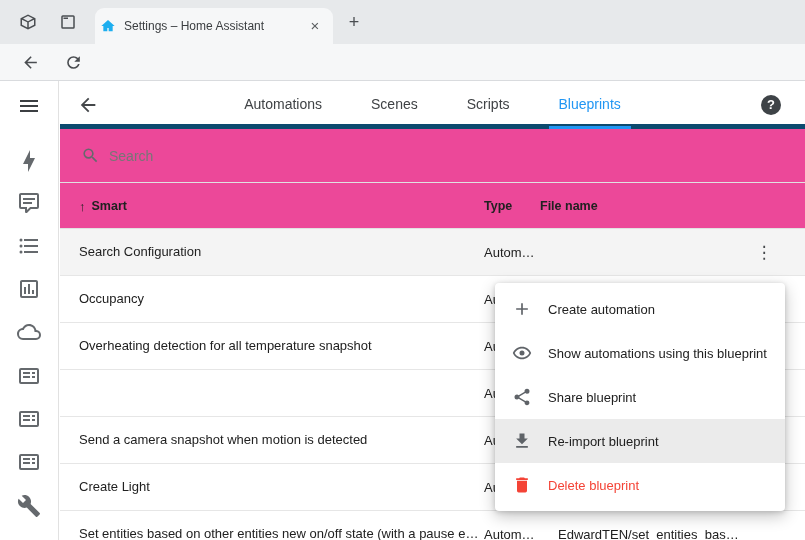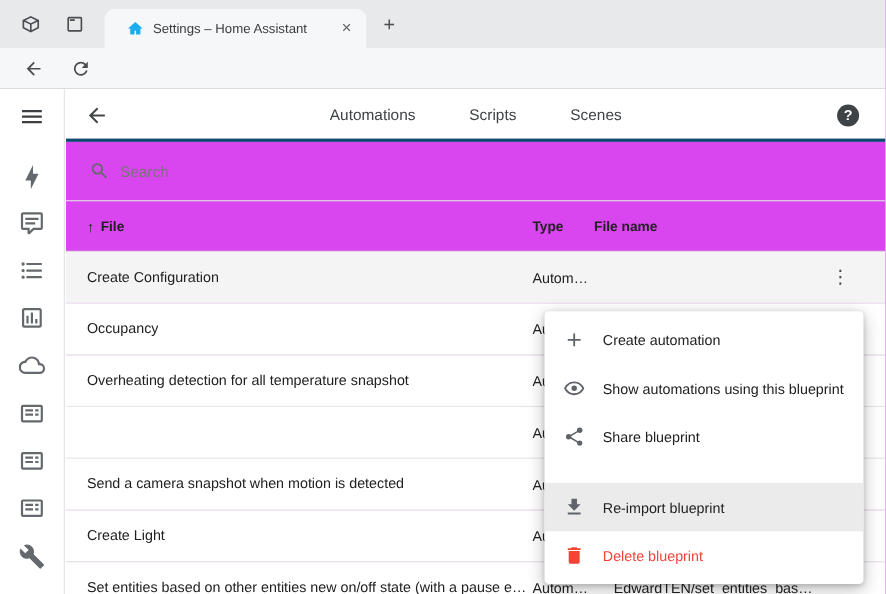--- a/index.html
+++ b/index.html
@@ -4,21 +4,21 @@
 <style>
   *{margin:0;padding:0;box-sizing:border-box;}
   html,body{width:805px;height:540px;overflow:hidden;}
   body{font-family:"Liberation Sans","DejaVu Sans",sans-serif;background:#fff;position:relative;font-size:13px;color:#212121;}
   .stage{position:absolute;left:0;top:0;width:805px;height:540px;overflow:hidden;}
   svg{display:block;}
 
   
   .titlebar{position:absolute;left:0;top:0;width:805px;height:44px;background:#e7e9eb;}
   .tb-icon{position:absolute;top:13px;width:18px;height:18px;color:#4a4d51;cursor:pointer;}
-  .tab{position:absolute;left:95px;top:8px;width:238px;height:36px;background:#f6f7f8;border-radius:9px 9px 0 0;display:flex;align-items:center;padding:0 9px 0 20px;gap:8px;}
+  .tab{position:absolute;left:95px;top:8px;width:238px;height:36px;background:#f6f7f8;border-radius:9px 9px 0 0;display:flex;align-items:center;padding:0 9px 0 5px;gap:8px;}
   .tab-title{flex:1;font-size:12px;color:#3a3d40;white-space:nowrap;overflow:hidden;text-overflow:ellipsis;}
   .tab-close{font-size:15px;color:#5a5d60;width:18px;text-align:center;cursor:pointer;line-height:18px;border-radius:4px;}
   .newtab{position:absolute;left:343px;top:12px;width:22px;height:22px;font-size:18px;color:#4a4d51;text-align:center;line-height:21px;cursor:pointer;}
   .win-btn{position:absolute;top:0;width:30px;height:44px;cursor:pointer;}
 
   
   .toolbar{position:absolute;left:0;top:44px;width:805px;height:37px;background:#f6f7f8;border-bottom:1px solid #d9dbde;}
   .nav-icon{position:absolute;top:9px;width:19px;height:19px;color:#4a4d51;cursor:pointer;}
   .addressbar{position:absolute;left:100px;top:47px;width:430px;height:30px;background:#fff;border:1px solid #e1e3e6;border-radius:15px;box-shadow:0 1px 2px rgba(0,0,0,.05);display:flex;align-items:center;padding:0 12px;cursor:text;}
   .sec-chip{display:flex;align-items:center;gap:6px;cursor:pointer;}
@@ -34,28 +34,28 @@
   .readaloud .a{font-size:13px;font-weight:bold;line-height:15px;}
   .tbr-icon{position:absolute;top:51px;width:20px;height:20px;color:#4a4d51;cursor:pointer;}
   .avatar{position:absolute;left:725px;top:50px;width:24px;height:24px;border-radius:50%;cursor:pointer;background:radial-gradient(circle at 50% 30%,#e9c49c 0 34%,#8a6f5a 35% 55%,#5d7c96 56% 100%);box-shadow:inset 0 0 0 1px rgba(0,0,0,.12);}
   .more-menu{position:absolute;left:774px;top:51px;font-size:16px;color:#4a4d51;cursor:pointer;letter-spacing:1px;}
   .status-dot{position:absolute;right:-2px;bottom:-2px;width:8px;height:8px;border-radius:50%;border:1.5px solid #f6f7f8;}
 
   
   .app{position:absolute;left:0;top:81px;width:805px;height:459px;background:#fff;}
   .sidebar{position:absolute;left:0;top:0;width:59px;height:459px;border-right:1px solid #e1e1e1;background:#fff;}
   .sb-icon{position:absolute;left:17px;width:24px;height:24px;color:#65696d;cursor:pointer;}
-  .appheader{position:absolute;left:60px;top:0;width:745px;height:48px;border-bottom:3px solid #0c4a6e;background:#fff;}
+  .appheader{position:absolute;left:60px;top:0;width:745px;height:48px;border-bottom:5px solid #0c4a6e;background:#fff;}
   .ha-back{position:absolute;left:17px;top:13px;width:22px;height:22px;color:#44474a;cursor:pointer;}
   .ha-tabs{position:absolute;left:0;right:0;top:0;height:48px;display:flex;justify-content:center;gap:29px;}
   .ha-tab{height:48px;display:flex;align-items:center;padding:0 10px;font-size:14px;color:#3f4245;cursor:pointer;border-bottom:3px solid transparent;font-weight:400;}
   .ha-tab.active{color:#2196f3;border-bottom-color:#2196f3;font-weight:500;}
   .help-btn{position:absolute;right:24px;top:14px;width:20px;height:20px;border-radius:50%;background:#3e4347;color:#fff;font-size:13px;font-weight:bold;text-align:center;line-height:20px;cursor:pointer;}
 
-  .content{position:absolute;left:60px;top:48px;width:745px;height:411px;overflow:hidden;background:#d946ef;}
+  .content{position:absolute;left:60px;top:48px;width:745px;height:411px;overflow:hidden;background:#ec4899;}
   .searchrow{position:absolute;left:0;top:0;width:745px;height:54px;border-bottom:1px solid #e1e1e1;display:flex;align-items:center;padding-left:21px;gap:9px;}
   .search-ic{width:19px;height:19px;color:#65696d;}
   .search-input{border:none;outline:none;background:transparent;font-size:14px;font-family:inherit;color:#212121;width:300px;}
   .search-input::placeholder{color:#767676;}
 
   .thead{position:absolute;left:0;top:54px;width:745px;height:46px;border-bottom:1px solid #e1e1e1;}
   .th{position:absolute;top:0;height:46px;display:flex;align-items:center;font-size:12.5px;font-weight:bold;color:#212121;cursor:pointer;}
   .sort-arrow{font-size:13px;margin-right:6px;font-weight:bold;}
 
   .rows{position:absolute;left:0;top:100px;width:745px;}
@@ -63,21 +63,21 @@
   .trow.selected{background:#f4f4f4;}
   .cell{position:absolute;top:0;height:46px;display:flex;align-items:center;font-size:13px;color:#212121;white-space:nowrap;}
   .c-name{left:19px;max-width:402px;overflow:hidden;text-overflow:ellipsis;display:block;line-height:46px;}
   .c-type{left:424px;width:70px;overflow:hidden;}
   .c-file{left:498px;width:185px;overflow:hidden;}
   .c-dots{left:694px;width:20px;justify-content:center;font-size:17px;color:#44474a;cursor:pointer;}
 
   
   .ctxmenu{position:absolute;left:495px;top:283px;width:290px;background:#fff;border-radius:4px;padding:4px 0;box-shadow:0 5px 16px rgba(0,0,0,.24),0 1px 5px rgba(0,0,0,.16);z-index:10;}
   .mi{height:44px;display:flex;align-items:center;padding-left:17px;gap:16px;cursor:pointer;}
-  .mi.hovered{background:#ebebeb;margin-top:20px;}
+  .mi.hovered{background:#ebebeb;}
   .mi-ic{width:20px;height:20px;color:#5f6368;flex:0 0 20px;}
   .mi-label{font-size:13px;color:#212121;white-space:nowrap;}
   .mi.danger .mi-ic{color:#f44336;}
   .mi.danger .mi-label{color:#f44336;}
 </style>
 </head>
 <body>
 
 <div class="stage">
 
@@ -226,49 +226,50 @@
     </div>
 
     <div class="appheader">
       <span class="ha-back">
         <svg viewBox="0 0 24 24" width="22" height="22" fill="currentColor">
             <path d="M20,11V13H8L13.5,18.5L12.08,19.92L4.16,12L12.08,4.08L13.5,5.5L8,11H20Z"></path>
           </svg>
       </span>
       <div class="ha-tabs">
         <span class="ha-tab">Automations</span>
+        <span class="ha-tab">Scenes</span>
         <span class="ha-tab">Scripts</span>
-        <span class="ha-tab">Scenes</span>
+        <span class="ha-tab active">Blueprints</span>
       </div>
       <span class="help-btn">?</span>
     </div>
 
     <div class="content">
 
       <div class="searchrow">
         <span class="search-ic">
           <svg viewBox="0 0 24 24" width="19" height="19" fill="currentColor">
               <path d="M9.5,3A6.5,6.5 0 0,1 16,9.5C16,11.11 15.41,12.59 14.44,13.73L14.71,14H15.5L20.5,19L19,20.5L14,15.5V14.71L13.73,14.44C12.59,15.41 11.11,16 9.5,16A6.5,6.5 0 0,1 3,9.5A6.5,6.5 0 0,1 9.5,3M9.5,5C7,5 5,7 5,9.5C5,12 7,14 9.5,14C12,14 14,12 14,9.5C14,7 12,5 9.5,5Z"></path>
             </svg>
         </span>
         <input class="search-input" type="text" placeholder="Search" style="">
       </div>
 
       <div class="thead">
         <span class="th" style="left:19px;">
           <span class="sort-arrow">↑</span>
-          <span>File</span>
+          <span>Smart</span>
         </span>
         <span class="th" style="left:424px;">Type</span>
         <span class="th" style="left:480px;">File name</span>
       </div>
 
       <div class="rows">
         <div class="trow selected">
-          <span class="cell c-name">Create Configuration</span>
+          <span class="cell c-name">Search Configuration</span>
           <span class="cell c-type">Autom…</span>
           <span class="cell c-dots">⋮</span>
         </div>
         <div class="trow">
           <span class="cell c-name">Occupancy</span>
           <span class="cell c-type">Autom…</span>
         </div>
         <div class="trow">
           <span class="cell c-name">Overheating detection for all temperature snapshot</span>
           <span class="cell c-type">Autom…</span>

